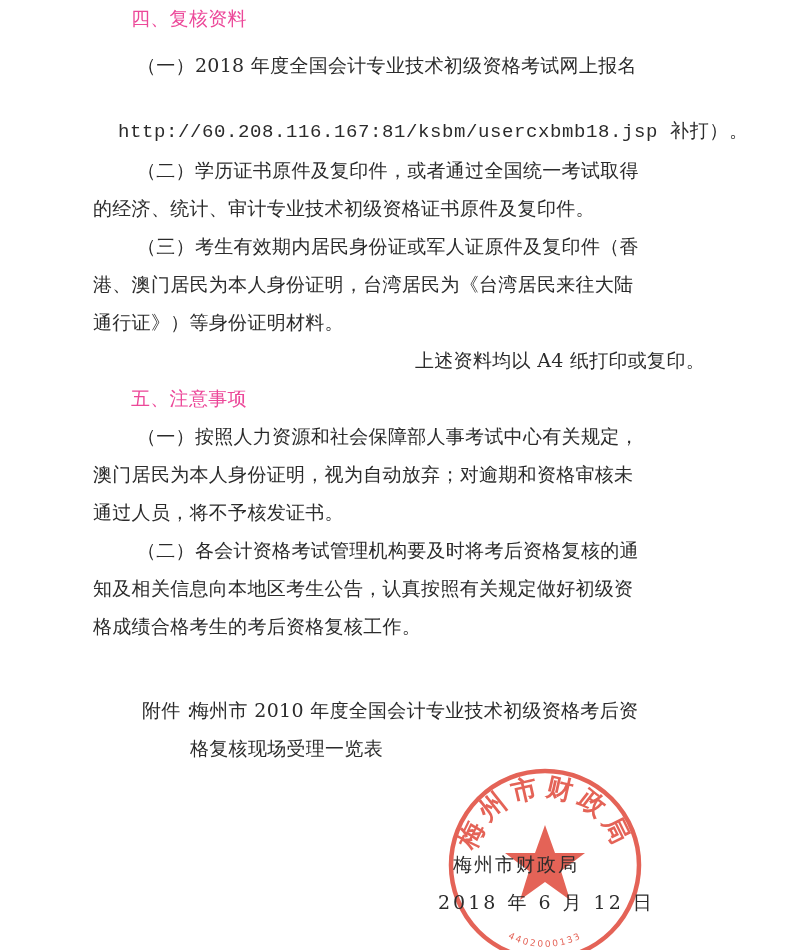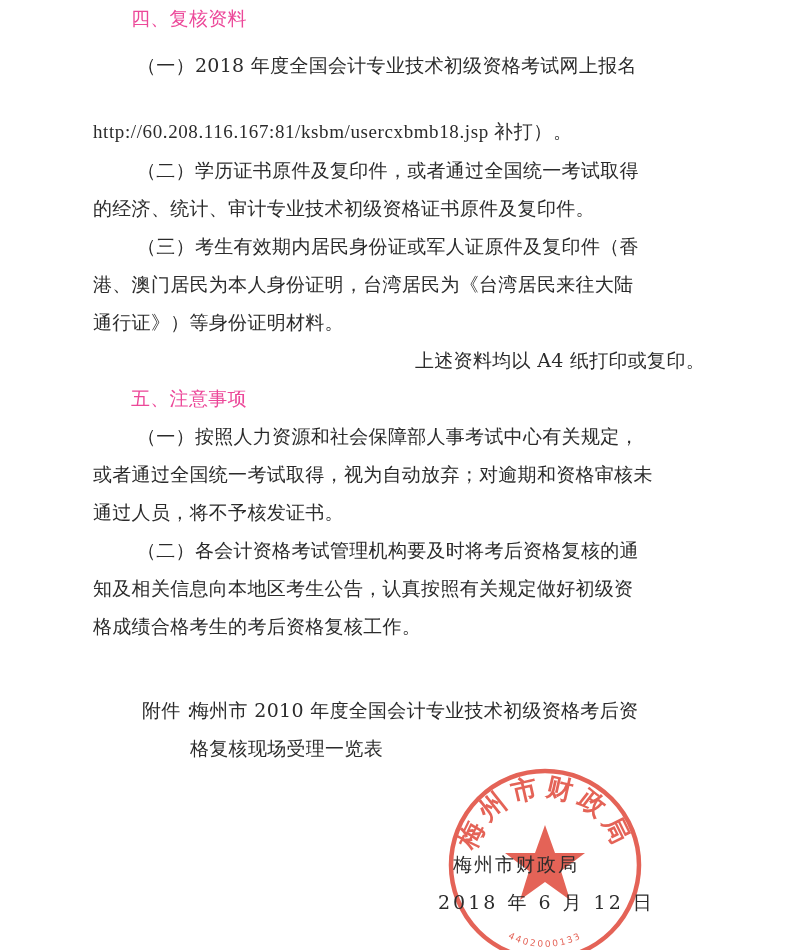--- a/index.html
+++ b/index.html
@@ -32,21 +32,21 @@
     }
     .heading {
       left: 131px;
       font-family: "DejaVu Sans", "Liberation Sans", sans-serif;
       font-weight: normal;
       font-size: 19px;
       color: #ec4899;
     }
     .indent { left: 137px; width: 568px; }
     .justify-spaced { letter-spacing: 14.6px; }
-    .mono { font-family: Liberation Serif, serif; letter-spacing: 0.6px; }
+    .mono { font-family: Liberation Mono, monospace; letter-spacing: 0.6px; margin-left: 25px; }
     .attach-label { left: 142px; }
     .attach-cont { left: 190px; }
     .signature {
       left: 453px;
       width: 200px;
       letter-spacing: 2px;
       z-index: 2;
     }
     .date {
       left: 438px;
@@ -79,21 +79,21 @@
 
   <div class="line indent" style="top:234px;">（三）考生有效期内居民身份证或军人证原件及复印件（香</div>
   <div class="line" style="top:272px;">港、澳门居民为本人身份证明，台湾居民为《台湾居民来往大陆</div>
   <div class="line" style="top:310px;">通行证》）等身份证明材料。</div>
 
   <div class="line indent" style="top:348px;text-align:right;">上述资料均以 A4 纸打印或复印。</div>
 
   <div class="line heading" style="top:386px;">五、注意事项</div>
 
   <div class="line indent" style="top:424px;">（一）按照人力资源和社会保障部人事考试中心有关规定，</div>
-  <div class="line" style="top:462px;">或者通过全国统一考试取得，视为自动放弃；对逾期和资格审核未</div>
+  <div class="line" style="top:462px;">澳门居民为本人身份证明，视为自动放弃；对逾期和资格审核未</div>
   <div class="line" style="top:500px;">通过人员，将不予核发证书。</div>
 
   <div class="line indent" style="top:538px;">（二）各会计资格考试管理机构要及时将考后资格复核的通</div>
   <div class="line" style="top:576px;">知及相关信息向本地区考生公告，认真按照有关规定做好初级资</div>
   <div class="line" style="top:614px;">格成绩合格考生的考后资格复核工作。</div>
 
   <div class="line attach-label" style="top:698px; width:60px;">附件：</div>
   <div class="line attach-cont" style="top:698px; width:515px;">梅州市 2010 年度全国会计专业技术初级资格考后资</div>
   <div class="line attach-cont" style="top:736px; width:515px;">格复核现场受理一览表</div>
 

